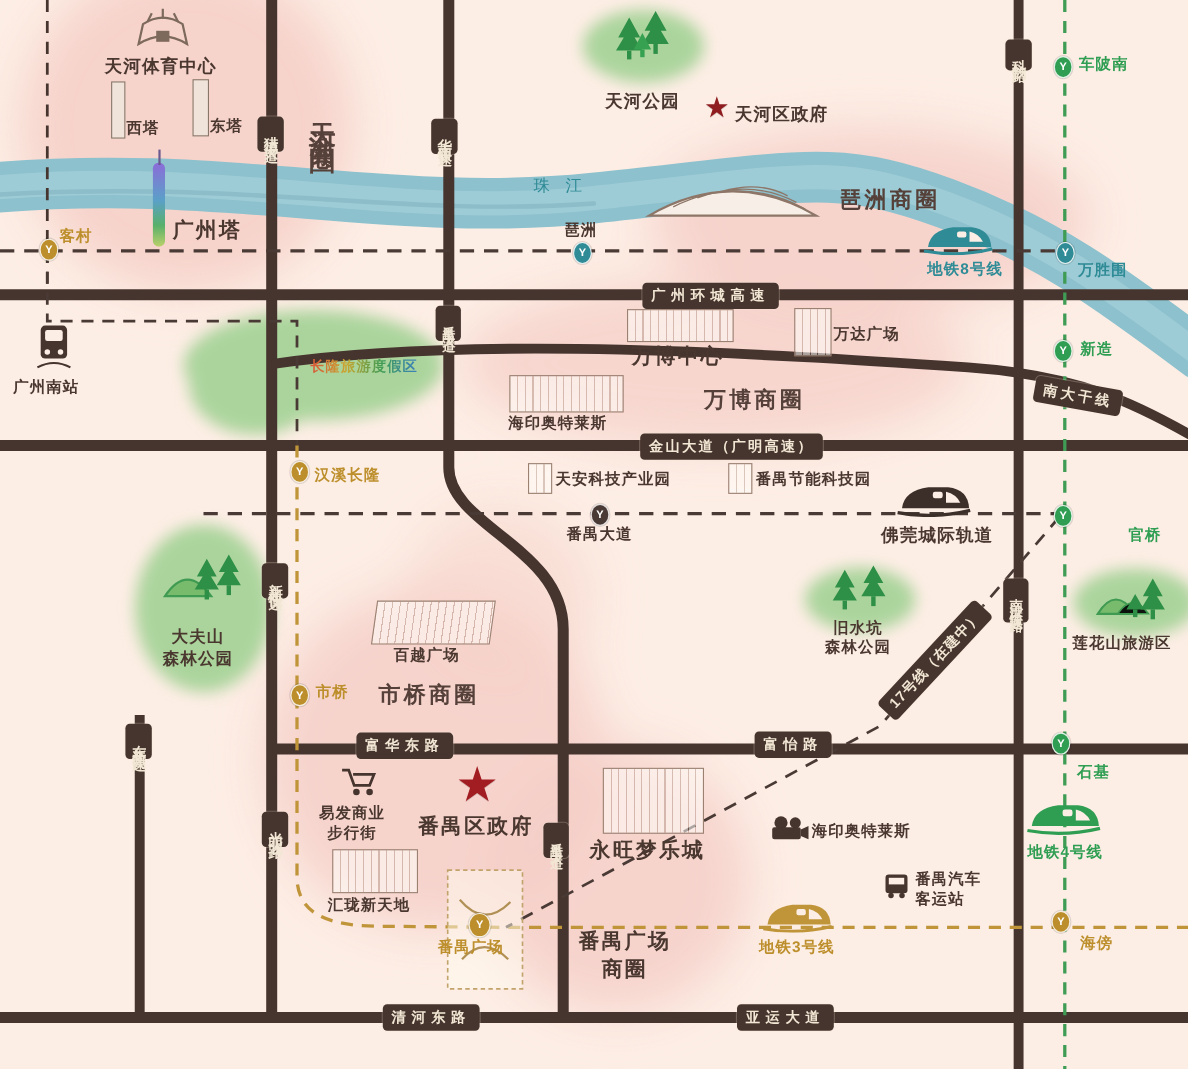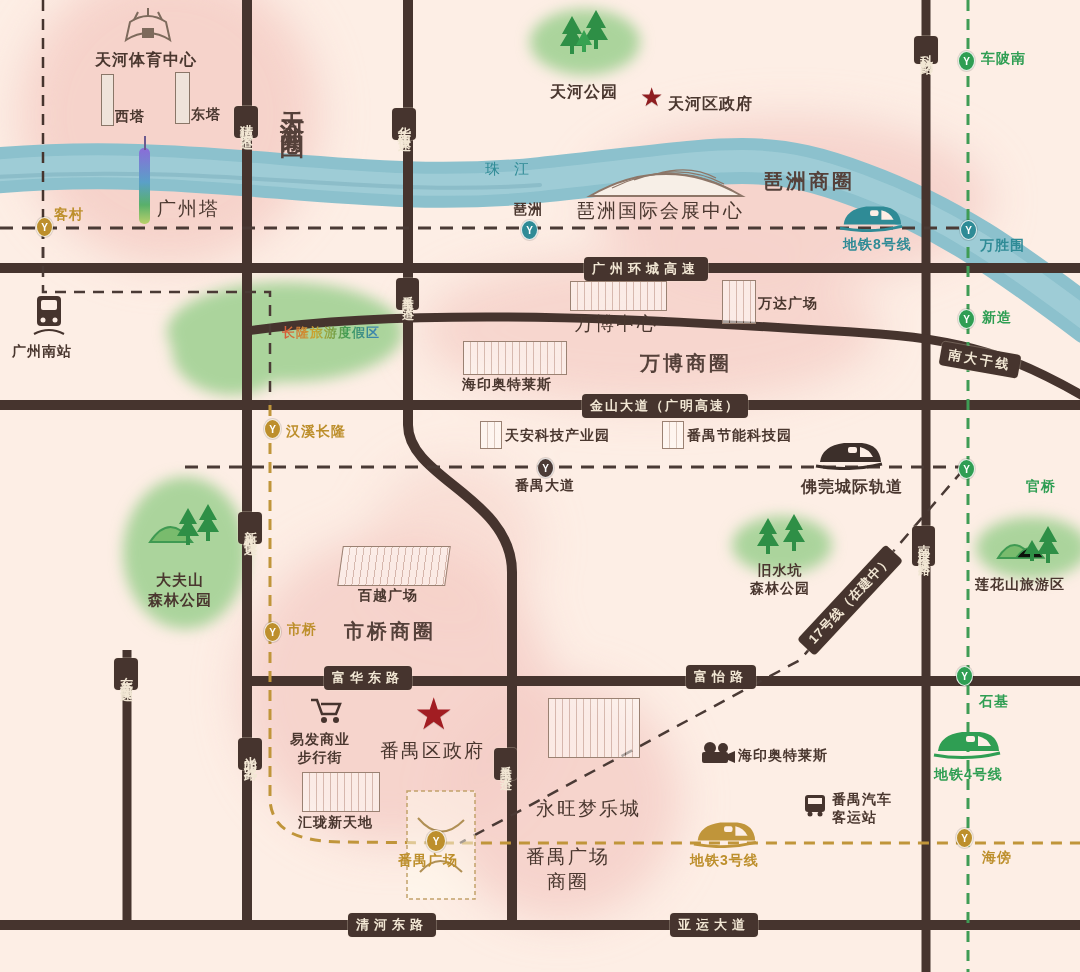--- a/index.html
+++ b/index.html
@@ -3,21 +3,21 @@
 <meta charset="utf-8">
 <style>
   html,body{margin:0;padding:0;background:#e8e0d8;}
   #map{position:relative;width:1080px;height:972px;overflow:hidden;
        background:#fdeee5;font-family:"Liberation Sans","DejaVu Sans",sans-serif;color:#4a372f;}
   #bg{position:absolute;left:0;top:0;}
   .abs{position:absolute;white-space:nowrap;}
   .lbl{font-size:15px;font-weight:700;color:#4a372f;letter-spacing:1px;}
   .sm{font-size:14px;}
   .big{font-size:20px;font-weight:700;color:#55413a;letter-spacing:3px;}
-  .huge{font-size:19px;font-weight:400;color:#4a372f;letter-spacing:2px;}
+  .huge{font-size:19px;font-weight:700;color:#4a372f;letter-spacing:2px;}
   .v{writing-mode:vertical-rl;text-orientation:upright;}
   .gold{color:#bd8f2c;}
   .teal{color:#2f8b96;}
   .green{color:#2f9e53;}
   .c{text-align:center;line-height:1.3;}
   .l2{display:block;}
   .hplate,.vplate{background:#46342e;color:#f2e7d4;font-size:13px;font-weight:700;
       border-radius:4px;padding:3px 8px;letter-spacing:5px;box-shadow:0 0 0 1px rgba(242,231,212,.25);}
   .vplate{writing-mode:vertical-rl;text-orientation:upright;padding:8px 3px;letter-spacing:4px;}
   .stn{width:15px;height:18px;border-radius:50%;display:flex;align-items:center;justify-content:center;
@@ -140,21 +140,20 @@
 
   <span class="abs star" style="left:640px;top:84px;font-size:26px;color:#8f1d20">★</span>
   <div class="abs lbl" style="left:668px;top:94px;font-size:16px">天河区政府</div>
 
   <div class="abs teal" style="left:485px;top:160px;font-size:15px;font-weight:400;letter-spacing:14px">珠江</div>
 
   <svg class="abs" style="left:582px;top:150px" width="168" height="50">
     <path d="M8 46 Q84 2 160 46 Z" fill="#f7efe7" stroke="#8d7668" stroke-width="2"></path>
     <path d="M30 38 Q90 8 150 40 M52 30 Q100 12 142 34 M74 24 Q108 14 134 28" fill="none" stroke="#8d7668" stroke-width="1.2"></path>
   </svg>
-  <div class="abs huge" style="left:576px;top:198px">琶洲国际会展中心</div>
   <div class="abs lbl sm" style="left:513px;top:201px">琶洲</div>
   <div class="abs stn" style="left:521px;top:220px;background:#2f8b96">Y</div>
 
   <div class="abs big" style="left:763px;top:168px">琶洲商圈</div>
 
   <svg class="abs" style="left:838px;top:200px;color:#2f8b96" width="66" height="32" viewBox="0 0 70 34">
     <path d="M6 26 Q8 10 30 7 L48 7 Q66 9 67 26 Z" fill="currentColor"></path>
     <rect x="34" y="11" width="9" height="6" rx="2" fill="#fdeee5"></rect>
     <path d="M46 11 q9 2 13 10 l-13 0 z" fill="#fdeee5"></path>
     <path d="M2 30 q33 6 66 -2" stroke="currentColor" stroke-width="3" fill="none"></path>
@@ -283,21 +282,21 @@
   <div class="abs lbl sm" style="left:298px;top:814px">汇珑新天地</div>
 
   <svg class="abs" style="left:404px;top:788px" width="74" height="114">
     <rect x="3" y="3" width="68" height="108" fill="rgba(255,251,240,.5)" stroke="#c2a36b" stroke-width="1.5" stroke-dasharray="4 3"></rect>
     <path d="M14 30 q22 26 46 2 M16 84 q20 -22 42 0" fill="none" stroke="#b09055" stroke-width="2"></path>
   </svg>
   <div class="abs stn" style="left:426px;top:830px;background:#bd8f2c;width:18px;height:20px">Y</div>
   <div class="abs lbl sm gold" style="left:398px;top:852px">番禺广场</div>
 
   <div class="abs bldg" style="left:548px;top:698px;width:90px;height:58px"></div>
-  <div class="abs huge" style="left:536px;top:796px">永旺梦乐城</div>
+  <div class="abs huge" style="left:536px;top:760px">永旺梦乐城</div>
 
   <div class="abs huge c" style="left:526px;top:845px">
     <span class="l2">番禺广场</span>
     <span class="l2">商圈</span>
   </div>
 
   <svg class="abs" style="left:698px;top:740px" width="38" height="28">
     <circle cx="12" cy="8" r="6" fill="#46342e"></circle>
       <circle cx="25" cy="8" r="5" fill="#46342e"></circle>
     <rect x="4" y="12" width="26" height="11" rx="2" fill="#46342e"></rect>

